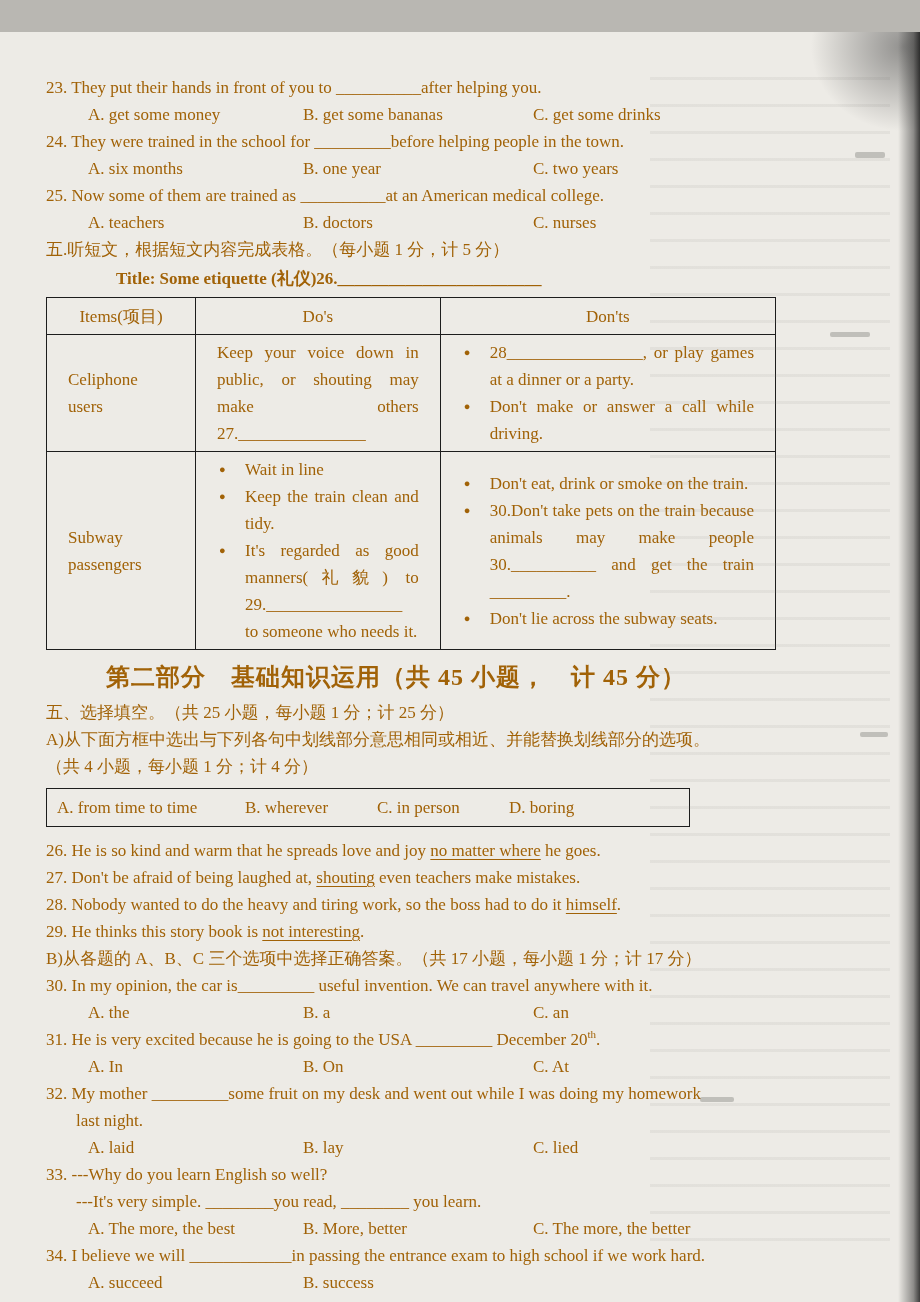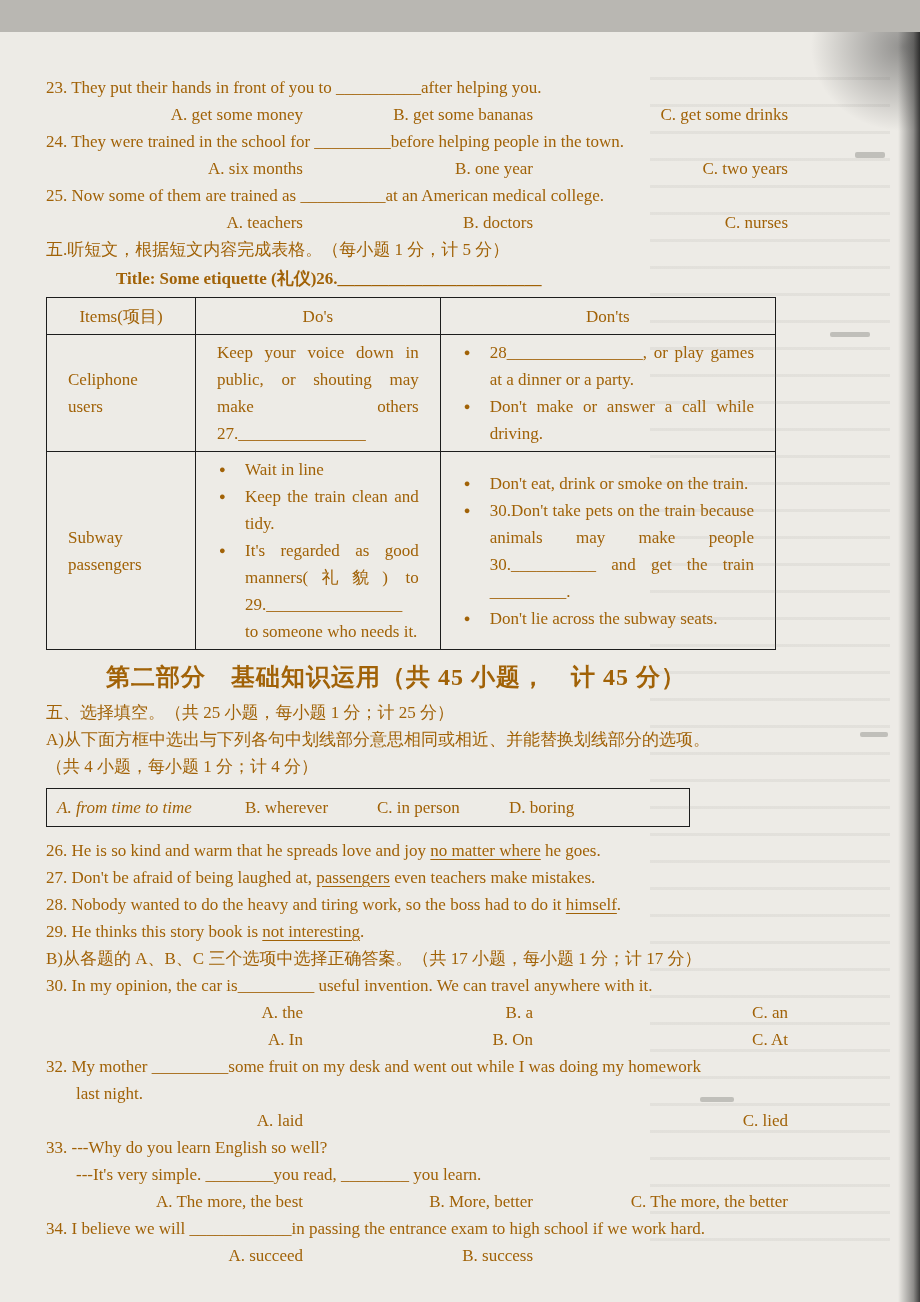--- a/index.html
+++ b/index.html
@@ -7,39 +7,39 @@
     position:relative;width:920px;height:1302px;overflow:hidden;
     background:#edebe6;
     font-family:"Liberation Serif","DejaVu Serif",serif;
     color:#a16207;
     margin-top:32px;
   }
   .content{position:absolute;left:46px;top:42px;width:742px;font-size:17px;line-height:27px;}
   p{margin:0;}
   .q{margin:0;}
   .cont{padding-left:30px;}
-  .opts{display:flex;padding-left:42px;text-align:right;}
+  .opts{display:flex;padding-left:42px;}
   .oA{width:215px;}
   .oB{width:230px;}
   .oC{flex:1;}
   .cn{font-family:"Liberation Serif","DejaVu Sans",serif;}
   .table-title{font-weight:bold;margin-left:70px;margin-top:2px;}
   table.etq{border-collapse:collapse;margin:5px 0 14px 0;table-layout:fixed;width:730px;}
   table.etq th,table.etq td{border:1.6px solid #1d1d1d;padding:4px 21px;vertical-align:middle;font-weight:normal;font-size:17px;line-height:27px;}
   .col-item{width:148px;}
   .col-dos{width:243px;}
   .col-donts{width:333px;}
   table.etq th{text-align:center;height:28px;}
   .jtext{text-align:justify;}
   .bullet{display:flex;}
   .dot{width:26px;flex:0 0 26px;font-size:11px;line-height:27px;text-align:left;padding-left:2px;}
   .btext{flex:1;text-align:justify;}
   .part2-header{font-weight:bold;font-size:24px;text-align:center;width:700px;margin:4px 0 8px 0;letter-spacing:1px;}
   .word-box{border:1.6px solid #1d1d1d;width:622px;padding:5px 10px;display:flex;margin:8px 0 10px 0;}
-  .wbA{width:188px;font-style:italic;}
+  .wbA{width:188px;}
   .wbB{width:132px;}
   .wbC{width:132px;}
   .wbD{flex:1;}
   .ul{text-decoration:underline;text-underline-offset:3px;}
   sup{font-size:11px;line-height:0;}
   
   .edge-right{position:absolute;top:0;right:0;width:22px;height:100%;background:linear-gradient(to right,rgba(25,25,25,0) 0%,rgba(25,25,25,0.45) 70%,rgba(15,15,15,0.8) 100%);pointer-events:none;}
   .edge-bottom{position:absolute;bottom:0;left:0;width:100%;height:28px;background:linear-gradient(to bottom,rgba(25,25,25,0) 0%,rgba(25,25,25,0.4) 60%,rgba(10,10,10,0.8) 100%);pointer-events:none;}
   .blob-tr{position:absolute;top:0;right:0;width:110px;height:100px;background:radial-gradient(ellipse at 85% 15%,rgba(70,70,70,0.55),rgba(70,70,70,0) 70%);pointer-events:none;}
   .noise{position:absolute;top:45px;right:30px;width:240px;height:1180px;opacity:0.55;
@@ -144,43 +144,45 @@
     <p class="cn">（共 4 小题，每小题 1 分；计 4 分）</p>
 
     <div class="word-box">
       <span class="wbA">A. from time to time</span>
       <span class="wbB">B. wherever</span>
       <span class="wbC">C. in person</span>
       <span class="wbD">D. boring</span>
     </div>
 
     <p class="q"><span>26. He is so kind and warm that he spreads love and joy </span><span class="ul">no matter where</span><span> he goes.</span></p>
-    <p class="q"><span>27. Don't be afraid of being laughed at, </span><span class="ul">passengers</span><span> even teachers make mistakes.</span></p>
+    <p class="q"><span>27. Don't be afraid of being laughed at, </span><span class="ul">shouting</span><span> even teachers make mistakes.</span></p>
     <p class="q"><span>28. Nobody wanted to do the heavy and tiring work, so the boss had to do it </span><span class="ul">himself</span><span>.</span></p>
     <p class="q"><span>29. He thinks this story book is </span><span class="ul">not interesting</span><span>.</span></p>
 
     <p class="cn">B)从各题的 A、B、C 三个选项中选择正确答案。（共 17 小题，每小题 1 分；计 17 分）</p>
 
     <p class="q">30. In my opinion, the car is_________ useful invention. We can travel anywhere with it.</p>
     <div class="opts">
       <span class="oA">A. the</span>
       <span class="oB">B. a</span>
       <span class="oC">C. an</span>
     </div>
 
+    <p class="q"><span>31. He is very excited because he is going to the USA _________ December 20</span><sup>th</sup><span>.</span></p>
     <div class="opts">
       <span class="oA">A. In</span>
       <span class="oB">B. On</span>
       <span class="oC">C. At</span>
     </div>
 
     <p class="q">32. My mother _________some fruit on my desk and went out while I was doing my homework</p>
     <p class="q cont">last night.</p>
     <div class="opts">
       <span class="oA">A. laid</span>
+      <span class="oB">B. lay</span>
       <span class="oC">C. lied</span>
     </div>
 
     <p class="q">33. ---Why do you learn English so well?</p>
     <p class="q cont">---It's very simple. ________you read, ________ you learn.</p>
     <div class="opts">
       <span class="oA">A. The more, the best</span>
       <span class="oB">B. More, better</span>
       <span class="oC">C. The more, the better</span>
     </div>

